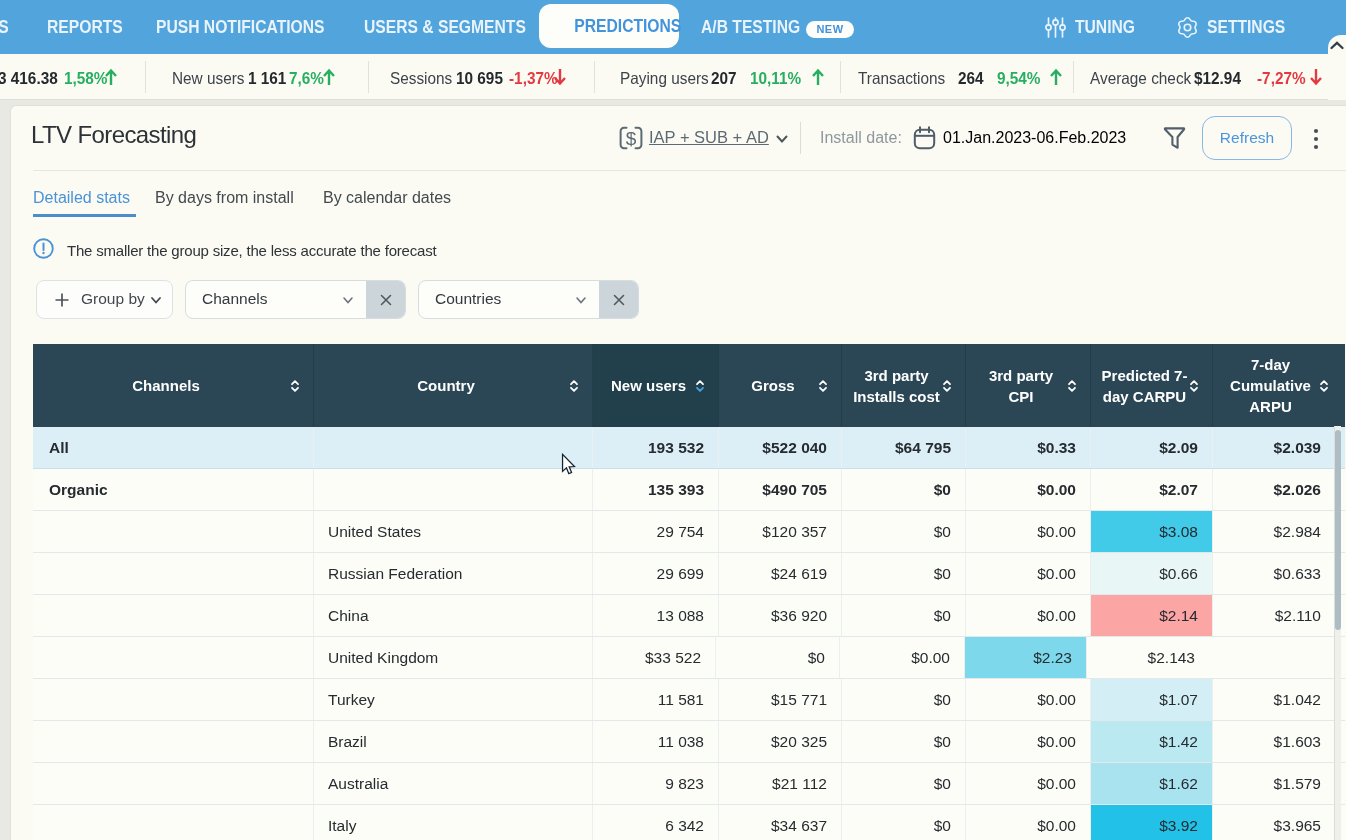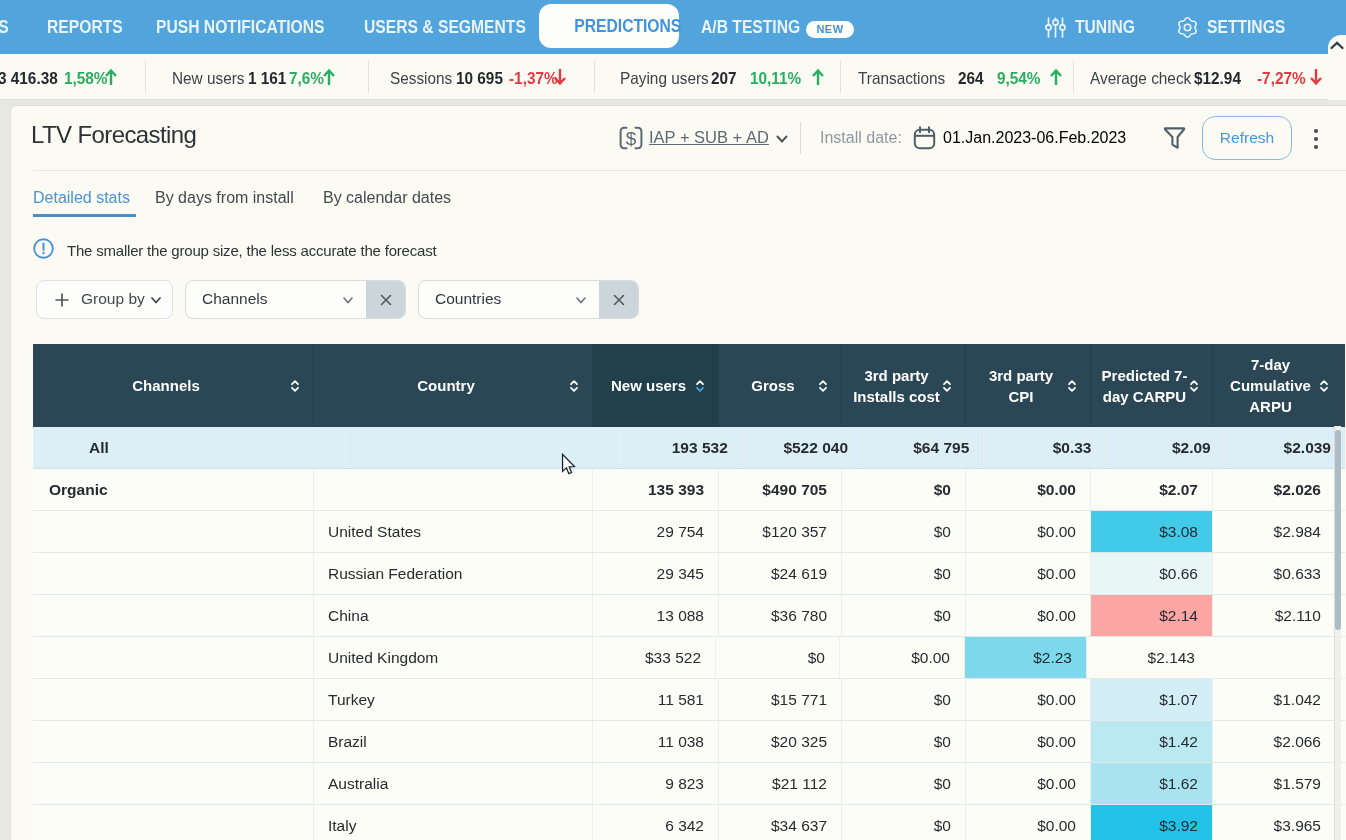--- a/index.html
+++ b/index.html
@@ -47,21 +47,21 @@
   .selmain { height:100%; position:relative; }
   .selx { height:100%; width:39px; background:#ccd6da; position:relative; }
 
   
   #table { position:absolute; left:22px; top:238px; width:1312px; }
   #thead { display:flex; height:83px; background:#2b4755; color:#fff; }
   .th { position:relative; display:flex; align-items:center; justify-content:center; text-align:center; font-weight:bold; font-size:15px; line-height:21px; border-right:1px solid #223e4a; padding-right:14px; }
   .th:last-child { border-right:none;justify-content:center; }
   .th .sort { position:absolute; right:13px; top:50%; margin-top:-7px; }
   .row { display:flex; height:42px; background:#fdfdf8; border-bottom:1px solid #e3e8eb; }
-  .row.blue { background:#dcefF7; border-bottom:1px solid #c9e0ea;padding-left:40px; }
+  .row.blue { background:#dcefF7; border-bottom:1px solid #c9e0ea; }
   .td { position:relative; height:100%; display:flex; align-items:center; font-size:15.5px; color:#262b30; border-right:1px solid #eceff0; }
   .td:last-child { border-right:none; }
   .num { justify-content:flex-end; padding-right:14px; }
   .name { padding-left:16px; }
   .cname { padding-left:14px; }
   .b { font-weight:bold; }
 
   
   .c0{width:281px;} .c1{width:279px;} .c2{width:126px;} .c3{width:123px;}
   .c4{width:124px;} .c5{width:125px;} .c6{width:122px;} .c7{width:122px;}
@@ -308,32 +308,32 @@
         <div class="td c2 num">29 754</div>
         <div class="td c3 num">$120 357</div>
         <div class="td c4 num">$0</div>
         <div class="td c5 num">$0.00</div>
         <div class="td c6 num" style="background:#42cae9;">$3.08</div>
         <div class="td c7 num">$2.984</div>
       </div>
 <div class="row">
         <div class="td c0 name"></div>
         <div class="td c1 cname">Russian Federation</div>
-        <div class="td c2 num">29 345</div>
+        <div class="td c2 num">29 699</div>
         <div class="td c3 num">$24 619</div>
         <div class="td c4 num">$0</div>
         <div class="td c5 num">$0.00</div>
         <div class="td c6 num" style="background:#e9f6f6;">$0.66</div>
         <div class="td c7 num">$0.633</div>
       </div>
 <div class="row">
         <div class="td c0 name"></div>
         <div class="td c1 cname">China</div>
         <div class="td c2 num">13 088</div>
-        <div class="td c3 num">$36 780</div>
+        <div class="td c3 num">$36 920</div>
         <div class="td c4 num">$0</div>
         <div class="td c5 num">$0.00</div>
         <div class="td c6 num" style="background:#fca5a5;">$2.14</div>
         <div class="td c7 num">$2.110</div>
       </div>
 <div class="row">
         <div class="td c0 name"></div>
         <div class="td c1 cname">United Kingdom</div>
         <div class="td c3 num">$33 522</div>
         <div class="td c4 num">$0</div>
@@ -352,21 +352,21 @@
         <div class="td c7 num">$1.042</div>
       </div>
 <div class="row">
         <div class="td c0 name"></div>
         <div class="td c1 cname">Brazil</div>
         <div class="td c2 num">11 038</div>
         <div class="td c3 num">$20 325</div>
         <div class="td c4 num">$0</div>
         <div class="td c5 num">$0.00</div>
         <div class="td c6 num" style="background:#bae9f1;">$1.42</div>
-        <div class="td c7 num">$2.066</div>
+        <div class="td c7 num">$1.603</div>
       </div>
 <div class="row">
         <div class="td c0 name"></div>
         <div class="td c1 cname">Australia</div>
         <div class="td c2 num">9 823</div>
         <div class="td c3 num">$21 112</div>
         <div class="td c4 num">$0</div>
         <div class="td c5 num">$0.00</div>
         <div class="td c6 num" style="background:#a9e3f0;">$1.62</div>
         <div class="td c7 num">$1.579</div>

